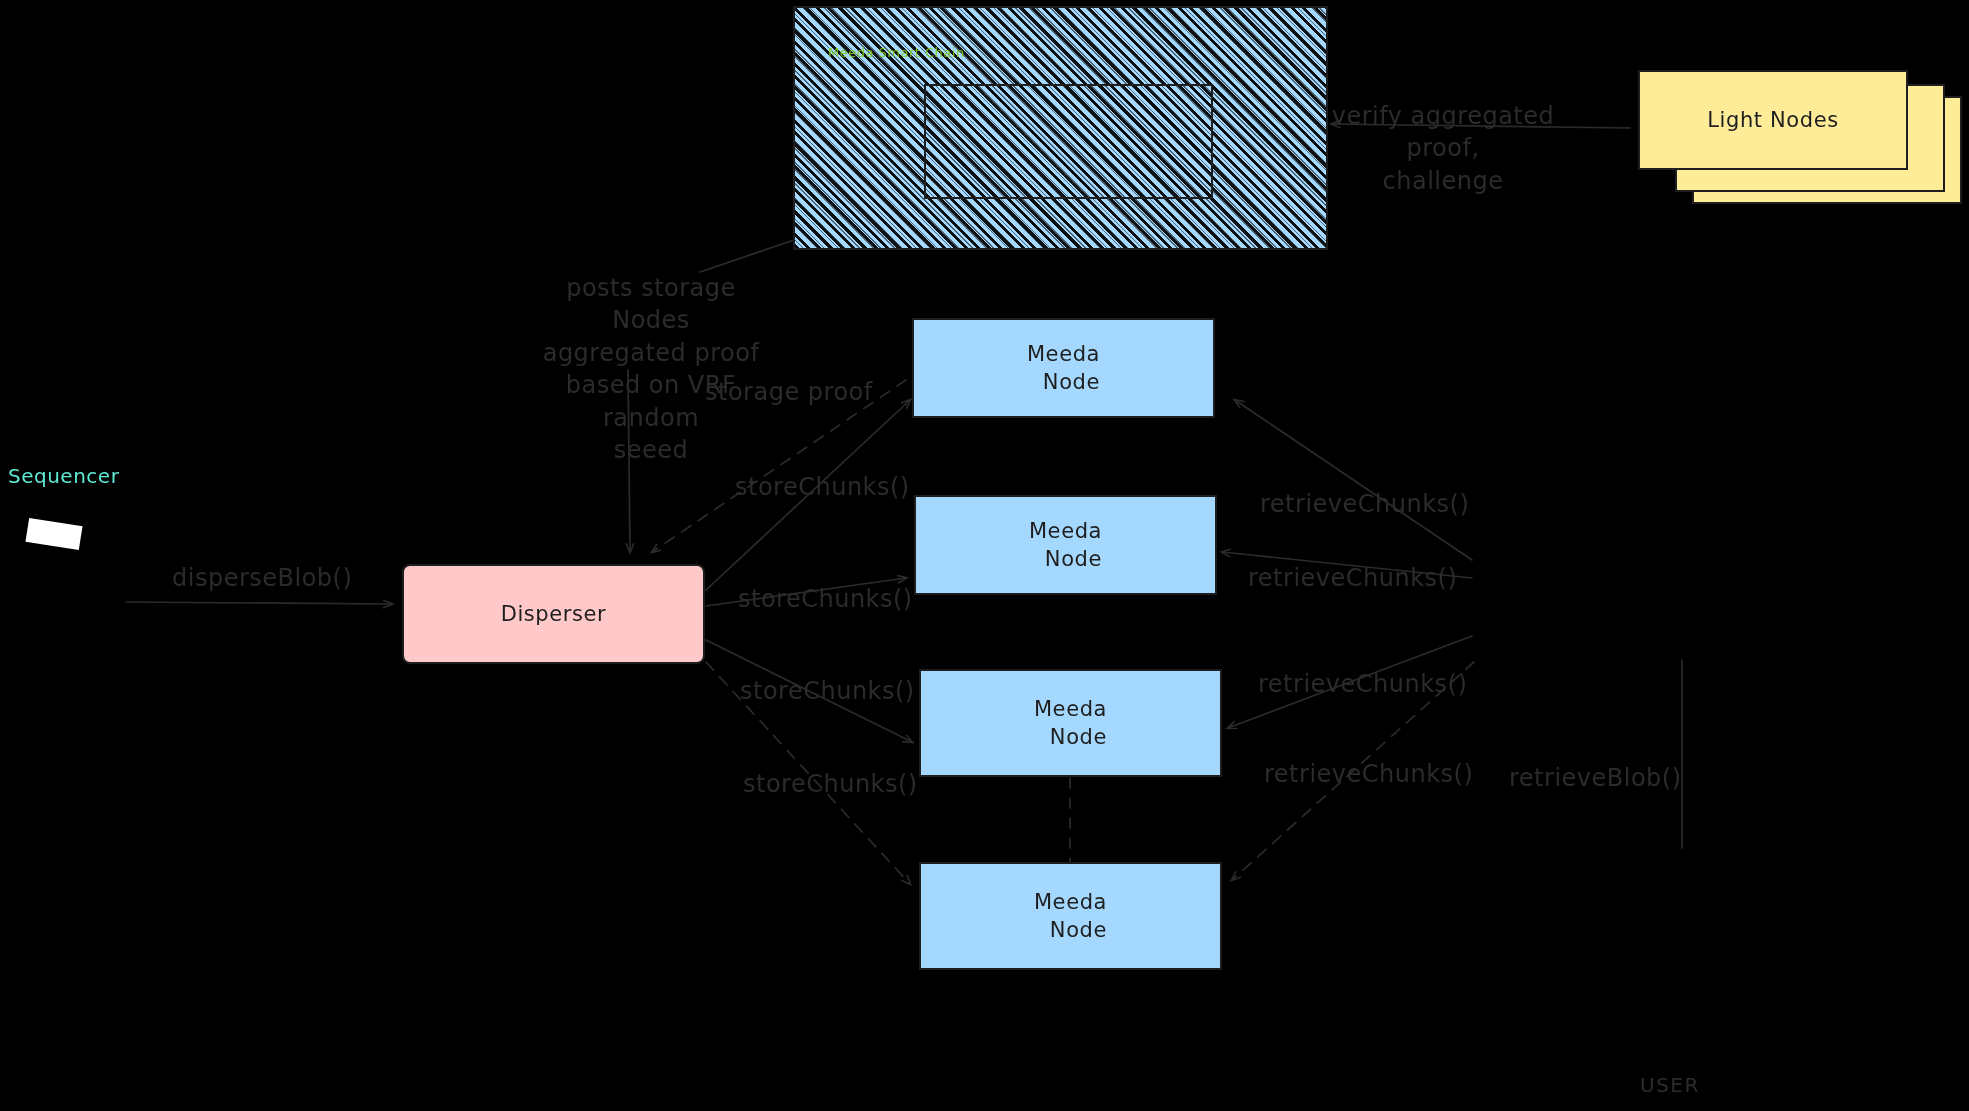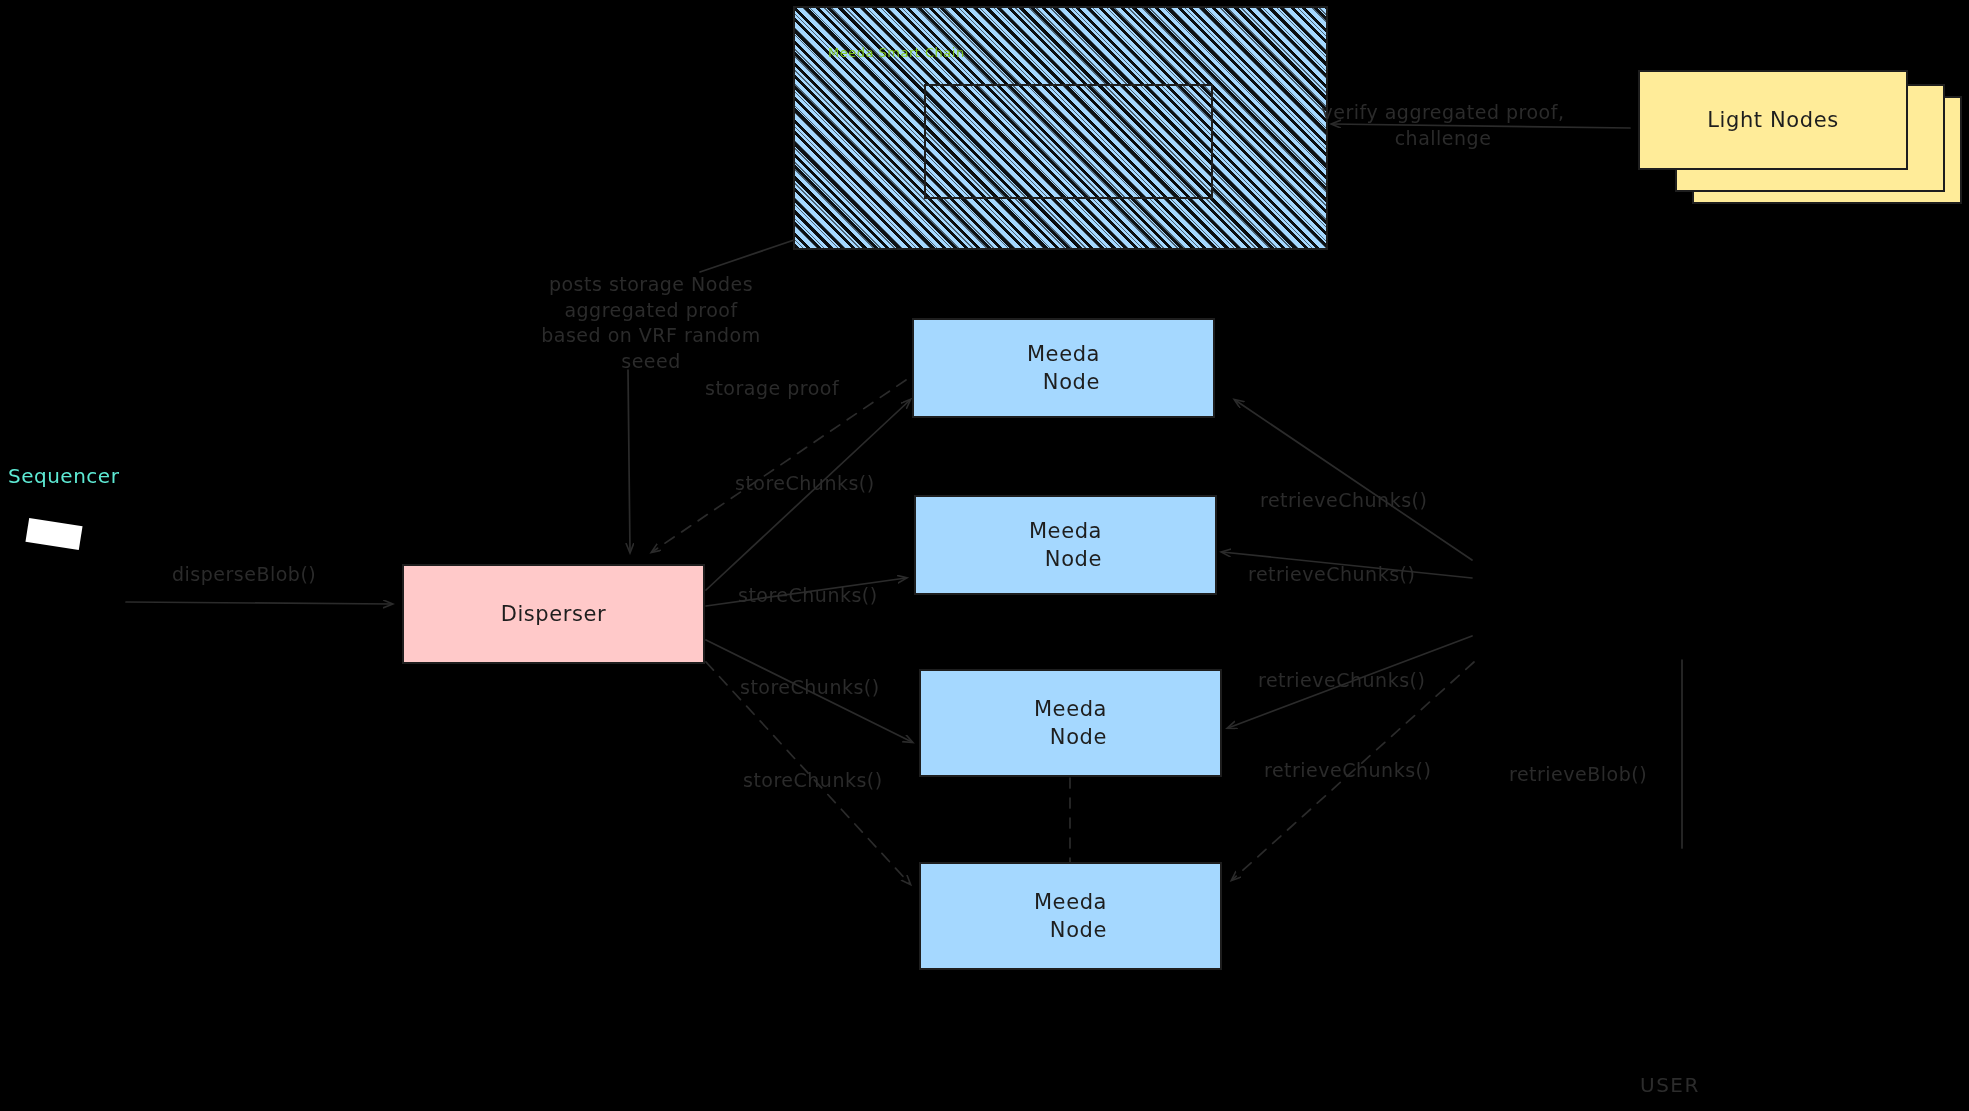--- a/index.html
+++ b/index.html
@@ -36,21 +36,21 @@
     line-height: 1.35;
     color: #1e1e1e;
     font-family: "DejaVu Sans", sans-serif;
     font-size: 21px;
     letter-spacing: 0.6px;
     z-index: 5;
   }
   .box .label { white-space: pre-line; }
 
   .meeda   { background: #a5d8ff; }
-  .disperser { background: #ffc9c9; }
+  .disperser { background: #ffc9c9; border-radius: 8px; }
   .retriever { background: #ffec99; }
   .lightnode { background: #ffec99; }
 
   
   .stack-card {
     position: absolute;
     box-sizing: border-box;
     background: #ffec99;
     border: 2px solid #1e1e1e;
     z-index: 3;
@@ -102,21 +102,21 @@
     white-space: pre-line;
     z-index: 7;
     opacity: 0.95;
   }
 
   
   .lbl {
     position: absolute;
     color: #2b2b2b;
     font-family: "DejaVu Sans", sans-serif;
-    font-size: 19px;
+    font-size: 24px;
     letter-spacing: 0.5px;
     line-height: 1.35;
     white-space: pre-line;
     z-index: 8;
   }
   .lbl.center { text-align: center; }
   .lbl.seq { color: #5eead4; font-size: 20px; }
   .lbl.user { color: #2c2c2c; font-size: 20px; letter-spacing: 1.5px; }
 
   

